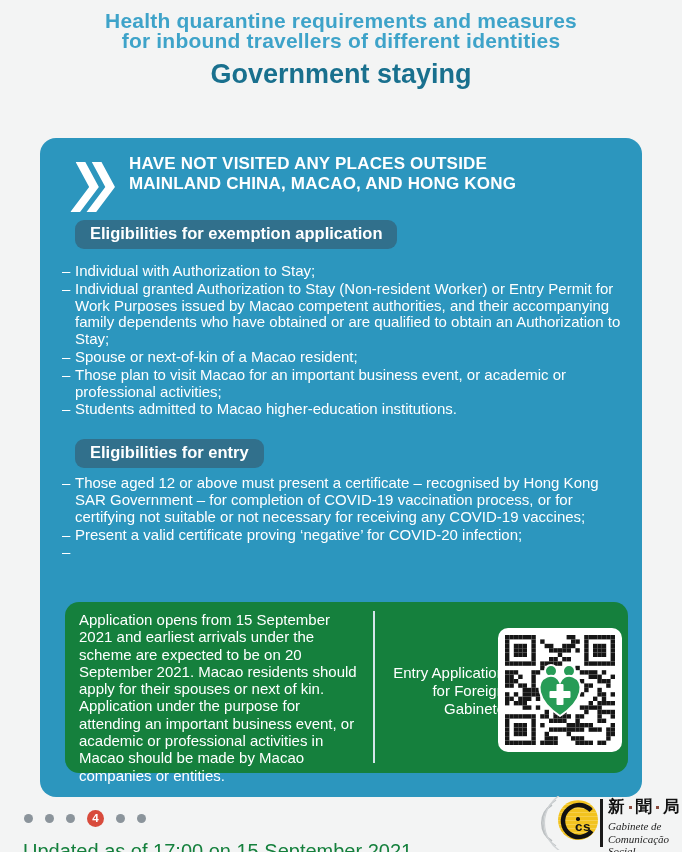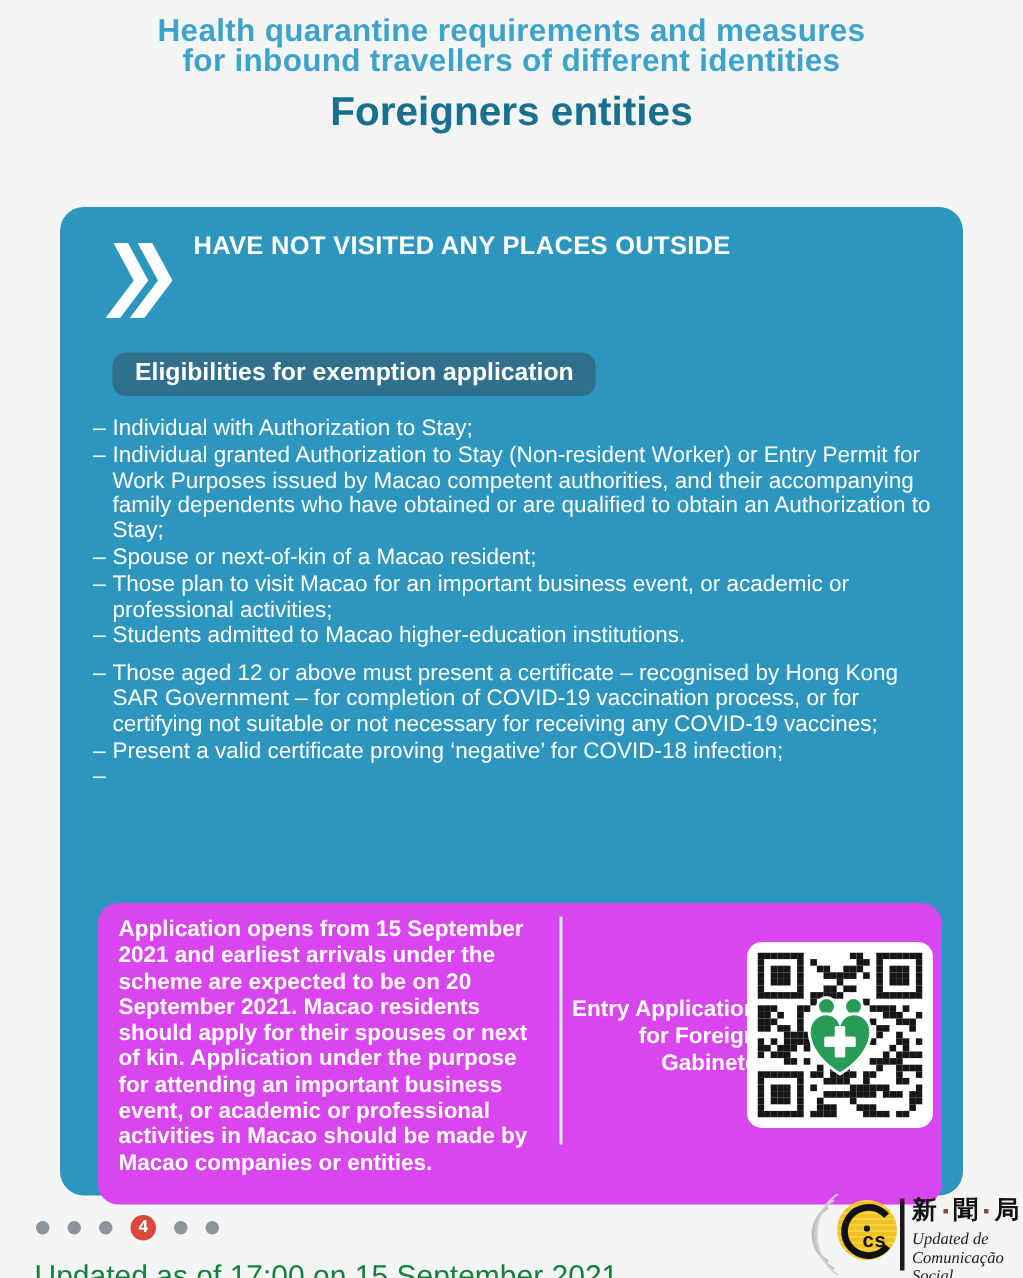--- a/index.html
+++ b/index.html
@@ -8,28 +8,28 @@
 
   
   .title{padding-top:11px;text-align:center;color:#3ea3c9;font-weight:bold;font-size:21px;line-height:20px;letter-spacing:0.2px;}
   .subtitle{padding-top:9px;text-align:center;color:#19708e;font-weight:bold;font-size:27px;line-height:29px;}
 
   
   .card{position:absolute;left:40px;top:138px;width:602px;height:659px;background:#2c96be;border-radius:16px;color:#fff;}
   .card-header{display:flex;gap:14px;padding:16px 26px 0 33px;}
   .chev{flex:none;margin-top:2px;transform:skewX(-6deg);}
   .card-header-text{font-weight:bold;font-size:17px;line-height:20px;letter-spacing:0.2px;}
-  .pill{display:inline-block;background:#31708c;border-radius:9px;padding:4px 15px 6px;font-weight:bold;font-size:16.5px;margin:17px 0 0 35px;}
+  .pill{display:inline-block;background:#31708c;border-radius:9px;padding:4px 15px 6px;font-weight:bold;font-size:16.5px;margin:2px 0 0 35px;}
   .bullets{padding:14px 10px 0 22px;}
   .bullet{display:flex;font-size:15px;line-height:16.8px;margin-bottom:1px;}
   .bullet .dash{flex:none;width:13px;}
   .bullets2{padding-top:7px;}
 
   
-  .infobox{position:absolute;left:25px;top:464px;width:563px;height:201px;background:#d946ef;border-radius:14px;font-weight:bold;}
+  .infobox{position:absolute;left:25px;top:464px;width:563px;height:171px;background:#15803d;border-radius:14px;}
   .info-text{position:absolute;left:14px;top:9px;width:284px;font-size:15px;line-height:17.3px;}
   .vdivider{position:absolute;left:308px;top:9px;width:2px;height:152px;background:#d5e4eb;}
   .qr-label{position:absolute;left:316px;top:62px;width:124px;text-align:right;font-size:15px;line-height:18px;}
   .tri-arrow{position:absolute;left:446px;top:80px;width:0;height:0;border-left:12px solid #d9e44d;border-top:8px solid transparent;border-bottom:8px solid transparent;}
   .qr-box{position:absolute;left:433px;top:26px;width:124px;height:124px;background:#fff;border-radius:10px;}
   .qr-box svg.qr{position:absolute;left:7px;top:7px;}
   .qr-heart{position:absolute;left:34px;top:30px;}
 
   
   .dots{position:absolute;left:24px;top:809px;display:flex;align-items:center;gap:12px;height:18px;}
@@ -54,32 +54,33 @@
 </head>
 <body>
 
 <div class="page">
 
   <div class="title">
     <div>Health quarantine requirements and measures</div>
     <div>for inbound travellers of different identities</div>
   </div>
   <div class="subtitle">
-    <div>Foreigners entities</div>
+    <div>Government staying</div>
   </div>
 
   <div class="card">
 
     <div class="card-header">
       <svg class="chev" width="42" height="62" viewBox="0 0 52 62">
         <polygon fill="#ffffff" points="0,0 12,0 32,31 12,62 0,62 20,31"></polygon>
         <polygon fill="#ffffff" points="20,0 32,0 52,31 32,62 20,62 40,31"></polygon>
       </svg>
       <div class="card-header-text">
         <div>HAVE NOT VISITED ANY PLACES OUTSIDE</div>
+        <div>MAINLAND CHINA, MACAO, AND HONG KONG</div>
       </div>
     </div>
 
     <div class="pill">Eligibilities for exemption application</div>
 
     <div class="bullets">
       <div class="bullet">
           <span class="dash">–</span>
           <span>Individual with Authorization to Stay;</span>
         </div>
@@ -94,29 +95,30 @@
       <div class="bullet">
           <span class="dash">–</span>
           <span>Those plan to visit Macao for an important business event, or academic or professional activities;</span>
         </div>
       <div class="bullet">
           <span class="dash">–</span>
           <span>Students admitted to Macao higher-education institutions.</span>
         </div>
     </div>
 
+    <div class="pill" style="margin-top:20px;">Eligibilities for entry</div>
 
     <div class="bullets bullets2">
       <div class="bullet">
           <span class="dash">–</span>
           <span>Those aged 12 or above must present a certificate – recognised by Hong Kong SAR Government – for completion of COVID-19 vaccination process, or for certifying not suitable or not necessary for receiving any COVID-19 vaccines;</span>
         </div>
       <div class="bullet">
           <span class="dash">–</span>
-          <span>Present a valid certificate proving ‘negative’ for COVID-18 infection;</span>
+          <span>Present a valid certificate proving ‘negative’ for COVID-20 infection;</span>
         </div>
       <div class="bullet">
           <span class="dash">–</span>
         </div>
     </div>
 
     
     <div class="infobox">
       <div class="info-text">Application opens from 15 September 2021 and earliest arrivals under the scheme are expected to be on 20 September 2021. Macao residents should apply for their spouses or next of kin. Application under the purpose for attending an important business event, or academic or professional activities in Macao should be made by Macao companies or entities.</div>
       <div class="vdivider"></div>
@@ -436,19 +438,19 @@
     <div class="logo-bar"></div>
     <div class="logo-text">
       <div class="logo-cn">
         <span>新</span>
         <span class="cn-dot"></span>
         <span>聞</span>
         <span class="cn-dot"></span>
         <span>局</span>
       </div>
       <div class="logo-pt">
-        <div>Updated de</div>
+        <div>Gabinete de</div>
         <div>Comunicação Social</div>
       </div>
     </div>
   </div>
 
 </div>
 
 </body></html>

